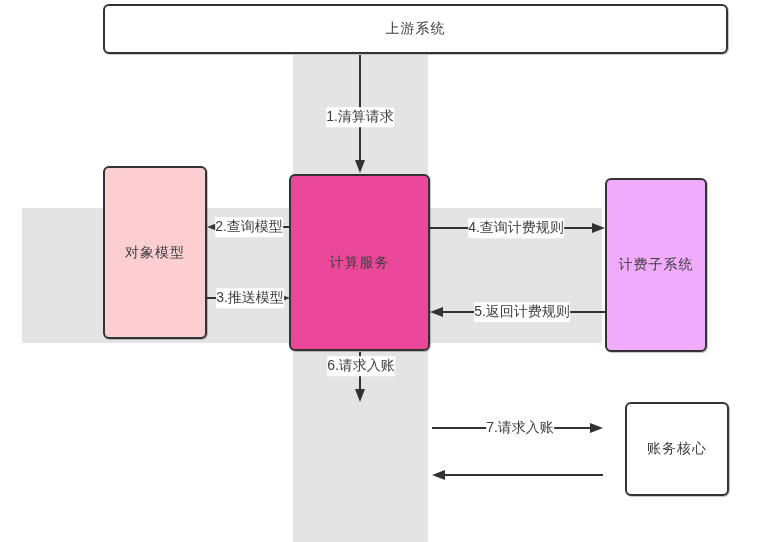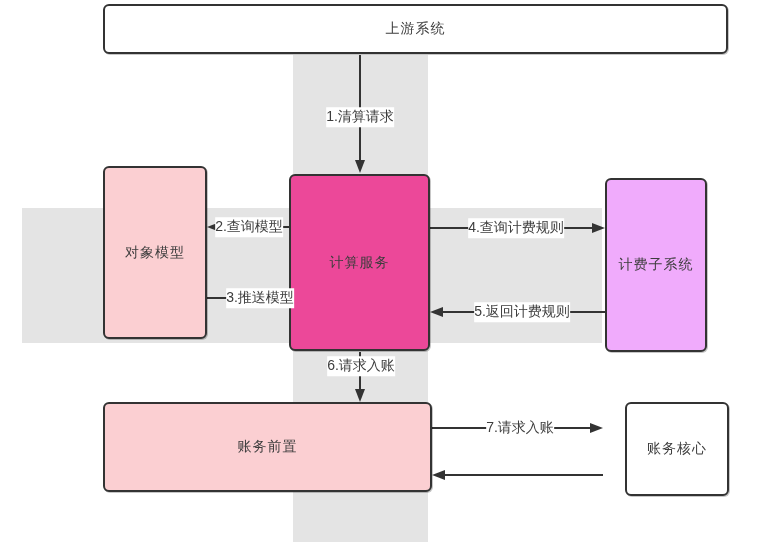--- a/index.html
+++ b/index.html
@@ -51,21 +51,21 @@
   .e1-line{left:359px;top:55px;height:106px;}
   .e1-head{left:355px;top:160px;}
   .e1-label{left:360px;top:117px;}
   
   .e2-line{left:217px;top:226px;width:72px;}
   .e2-head{left:207px;top:222px;}
   .e2-label{left:249px;top:227px;}
   
   .e3-line{left:207px;top:297px;width:71px;}
   .e3-head{left:277px;top:293px;}
-  .e3-label{left:260px;top:298px;}
+  .e3-label{left:250px;top:298px;}
   
   .e4-line{left:430px;top:227px;width:163px;}
   .e4-head{left:592px;top:223px;}
   .e4-label{left:488px;top:228px;margin-left:28px;}
   
   .e5-line{left:442px;top:311px;width:163px;}
   .e5-head{left:430px;top:307px;}
   .e5-label{left:522px;top:312px;}
   
   .e6-line{left:359px;top:352px;height:38px;}
@@ -124,20 +124,17 @@
   </div>
   <div class="node n-object" style="background: rgb(251, 207, 210);">
     <span>对象模型</span>
   </div>
   <div class="node n-calc" style="background: #ec4899;">
     <span>计算服务</span>
   </div>
   <div class="node n-billing" style="background: #f0abfc;">
     <span>计费子系统</span>
   </div>
-  <div class="node n-acct-front" style="background: rgb(251, 207, 210);">
-    <span>账务前置</span>
-  </div>
   <div class="node n-acct-core" style="background: rgb(255, 255, 255);">
     <span>账务核心</span>
   </div>
 
 </div>
 
 </body></html>

